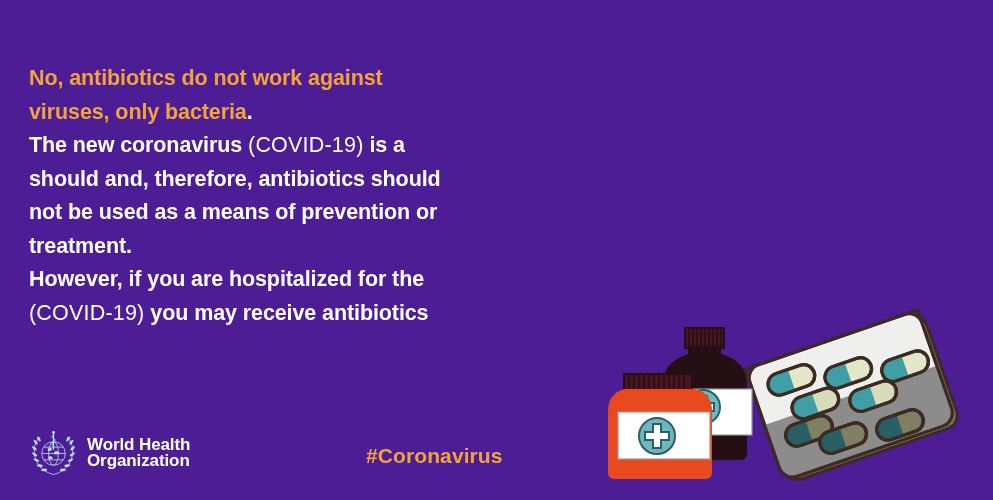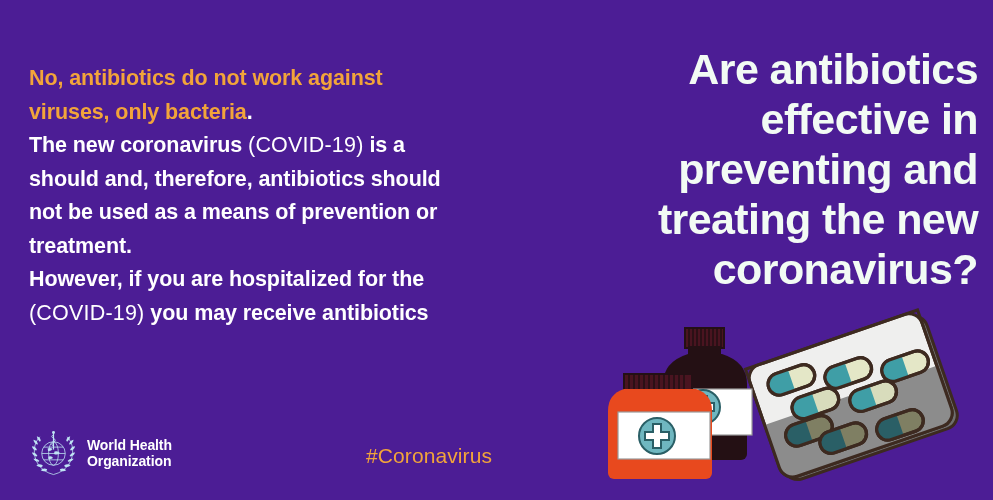--- a/index.html
+++ b/index.html
@@ -44,34 +44,34 @@
     position: absolute;
     left: 29px;
     top: 428px;
     display: flex;
     align-items: center;
     gap: 9px;
   }
   #who-emblem { display: block; }
   #who-wordmark {
     color: #ffffff;
-    font-size: 14px;
+    font-size: 17px;
     font-weight: bold;
     line-height: 16px;
     letter-spacing: -0.1px;
   }
 
   
   #hashtag {
     position: absolute;
     left: 366px;
     top: 444px;
     color: #f2a43a;
     font-size: 21px;
-    font-weight: normal;
+    font-weight: bold;
     letter-spacing: 0.1px;
   }
 
   
   #headline {
     position: absolute;
     right: 15px;
     top: 44px;
     width: 420px;
     margin: 0;
@@ -155,21 +155,20 @@
       </g>
     </svg>
     <div id="who-wordmark">
       <div>World Health</div>
       <div>Organization</div>
     </div>
   </div>
 
   <div id="hashtag">#Coronavirus</div>
 
-  <h1 id="headline">Are antibiotics effective in preventing and treating the new coronavirus?</h1>
 
   <svg id="illustration" viewBox="0 0 397 204">
 
     <g transform="rotate(-19 270 110)">
 
       <rect x="172" y="40" width="182" height="118" rx="14" fill="#6f6f6f" stroke="#3d2a20" stroke-width="3"></rect>
 
       <rect x="168" y="36" width="182" height="118" rx="14" fill="#efefee" stroke="#3d2a20" stroke-width="3"></rect>
 
       <path d="M168 95 h182 v45 a14 14 0 0 1 -14 14 h-154 a14 14 0 0 1 -14 -14z" fill="#8c8c8c" stroke="none"></path>

